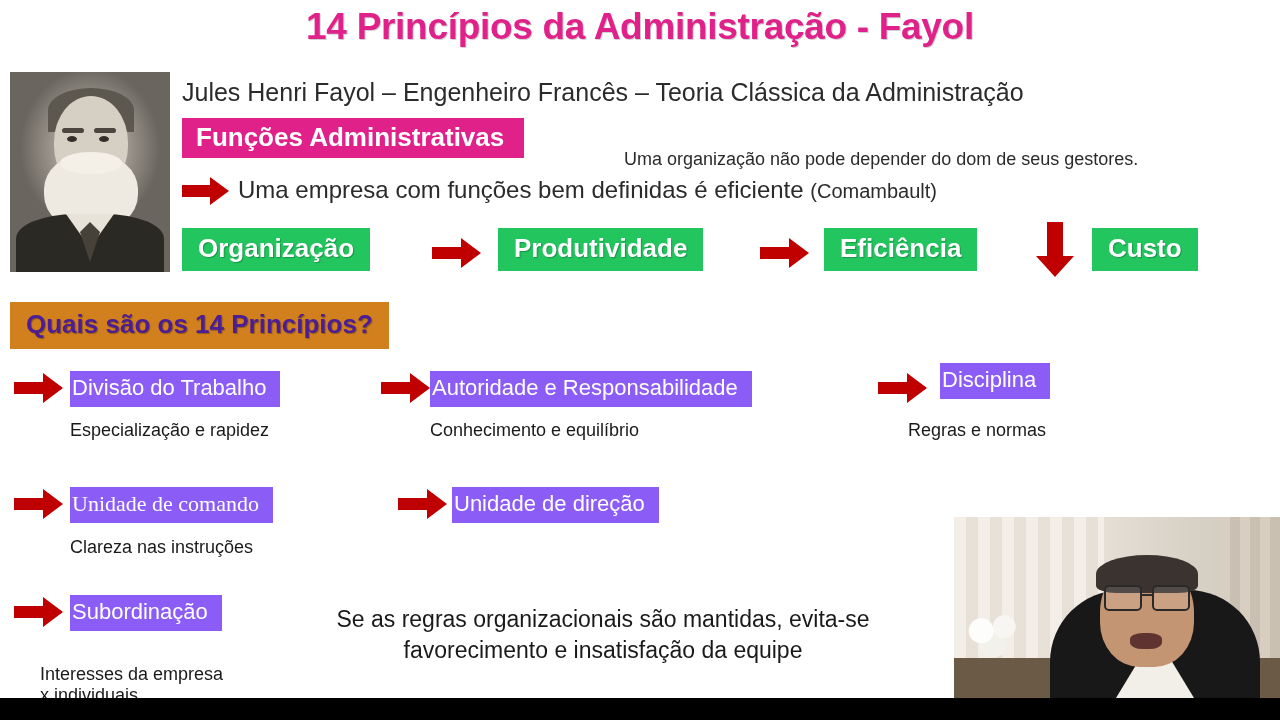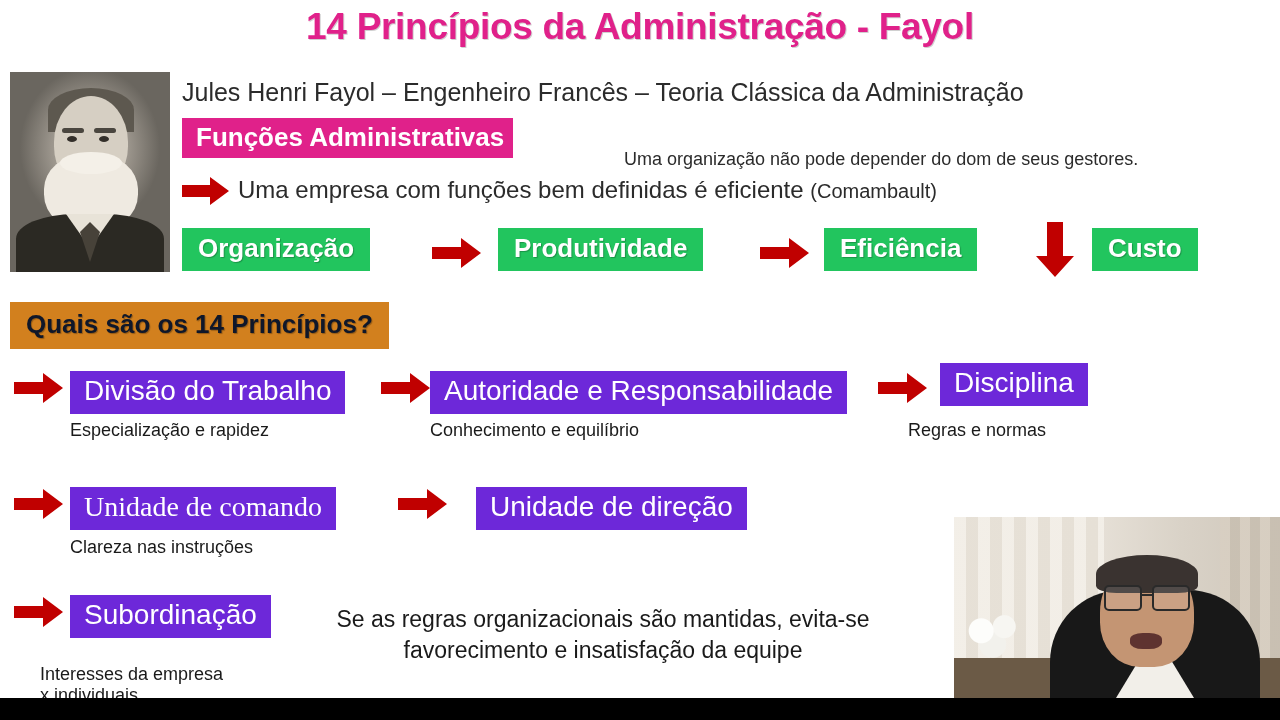--- a/index.html
+++ b/index.html
@@ -153,21 +153,21 @@
     color: #2b2b2b;
   }
   .pink-box {
     position: absolute;
     left: 182px;
     top: 118px;
     background: #e0218a;
     color: #ffffff;
     font-size: 26px;
     font-weight: bold;
-    padding: 6px 9px 7px 14px;
+    padding: 6px 20px 7px 14px;
     line-height: 1.05;
   }
   .note-right {
     position: absolute;
     left: 624px;
     top: 131px;
     font-size: 18px;
     color: #2b2b2b;
     margin-top: 18px;
   }
@@ -200,34 +200,34 @@
     text-shadow: 1px 1px 1px rgba(0,0,0,0.25);
     line-height: 1.05;
   }
 
   
   .orange-box {
     position: absolute;
     left: 10px;
     top: 302px;
     background: #d2801e;
-    color: #0f172a;
+    color: #4c1d95;
     font-weight: bold;
     font-size: 26px;
     padding: 7px 16px 9px 16px;
     text-shadow: 1px 1px 1px rgba(0,0,0,0.3);
   }
 
   
   .blue-box {
     position: absolute;
-    background: #6d28d9;
+    background: #8b5cf6;
     color: #ffffff;
-    font-size: 28px;
-    padding: 5px 14px 7px 14px;
+    font-size: 22px;
+    padding: 5px 14px 7px 2px;
     line-height: 1.1;
   }
   .caption {
     position: absolute;
     font-size: 18px;
     color: #1a1a1a;
     text-align: left;
   }
   .paragraph {
     position: absolute;
@@ -422,21 +422,21 @@
     </svg>
   </div>
   <div class="blue-box" style="left:70px; top:487px;font-family:Liberation Serif, serif;">Unidade de comando</div>
   <div class="caption" style="left:70px; top:537px; width:282px;">Clareza nas instruções</div>
 
   <div class="arrow" style="left:398px; top:488px;">
     <svg width="50" height="32" viewBox="0 0 50 32" aria-hidden="true">
       <path d="M0 10 H29 V1 L49 16 L29 31 V22 H0 Z" fill="#c00000"></path>
     </svg>
   </div>
-  <div class="blue-box" style="left:476px; top:487px;">Unidade de direção</div>
+  <div class="blue-box" style="left:452px; top:487px;">Unidade de direção</div>
 
   <div class="arrow" style="left:14px; top:596px;">
     <svg width="50" height="32" viewBox="0 0 50 32" aria-hidden="true">
       <path d="M0 10 H29 V1 L49 16 L29 31 V22 H0 Z" fill="#c00000"></path>
     </svg>
   </div>
   <div class="blue-box" style="left:70px; top:595px;">Subordinação</div>
   <div class="caption" style="left:40px; top:645px; width:280px; white-space:pre-line;margin-top:19px;">Interesses da empresa
 x individuais</div>
 

